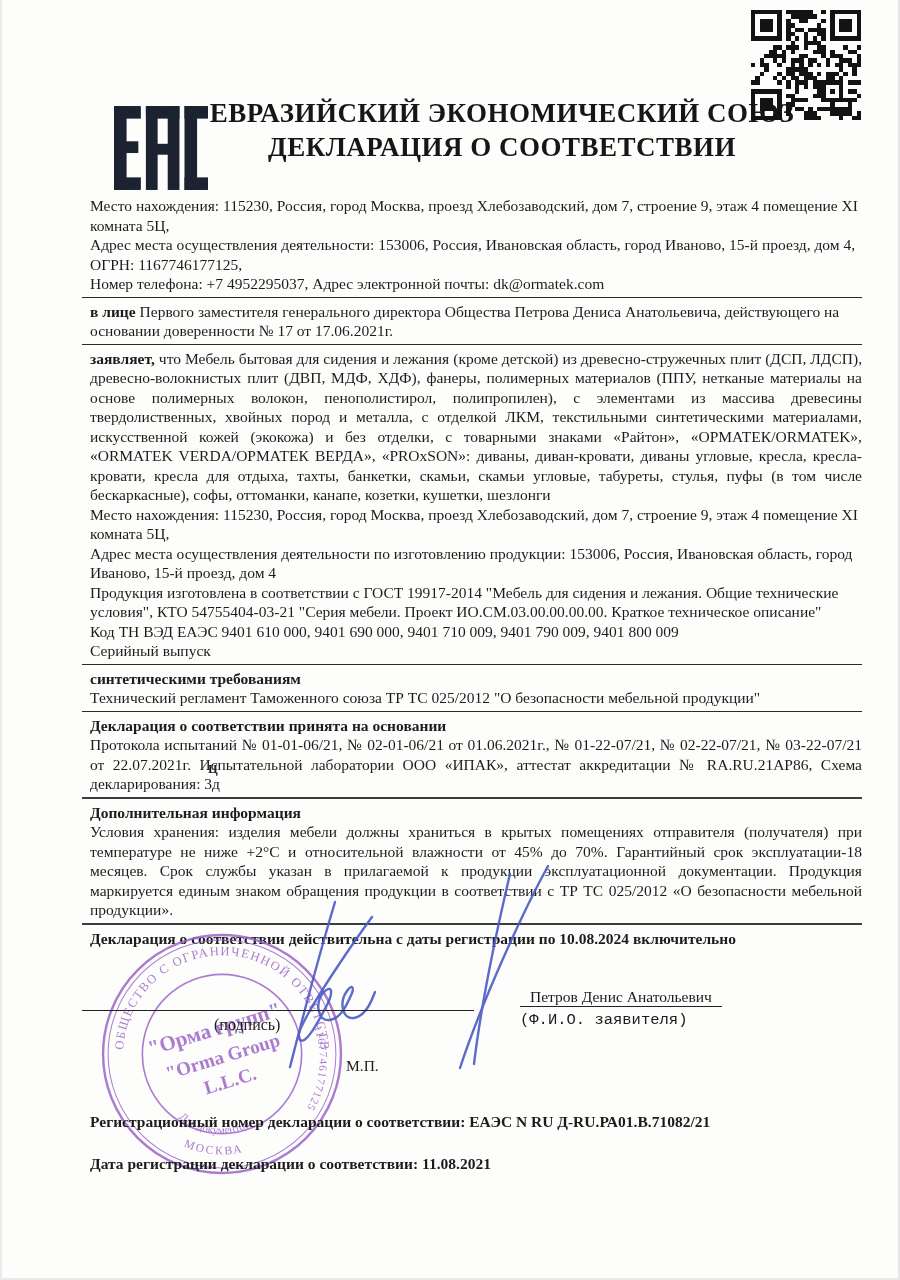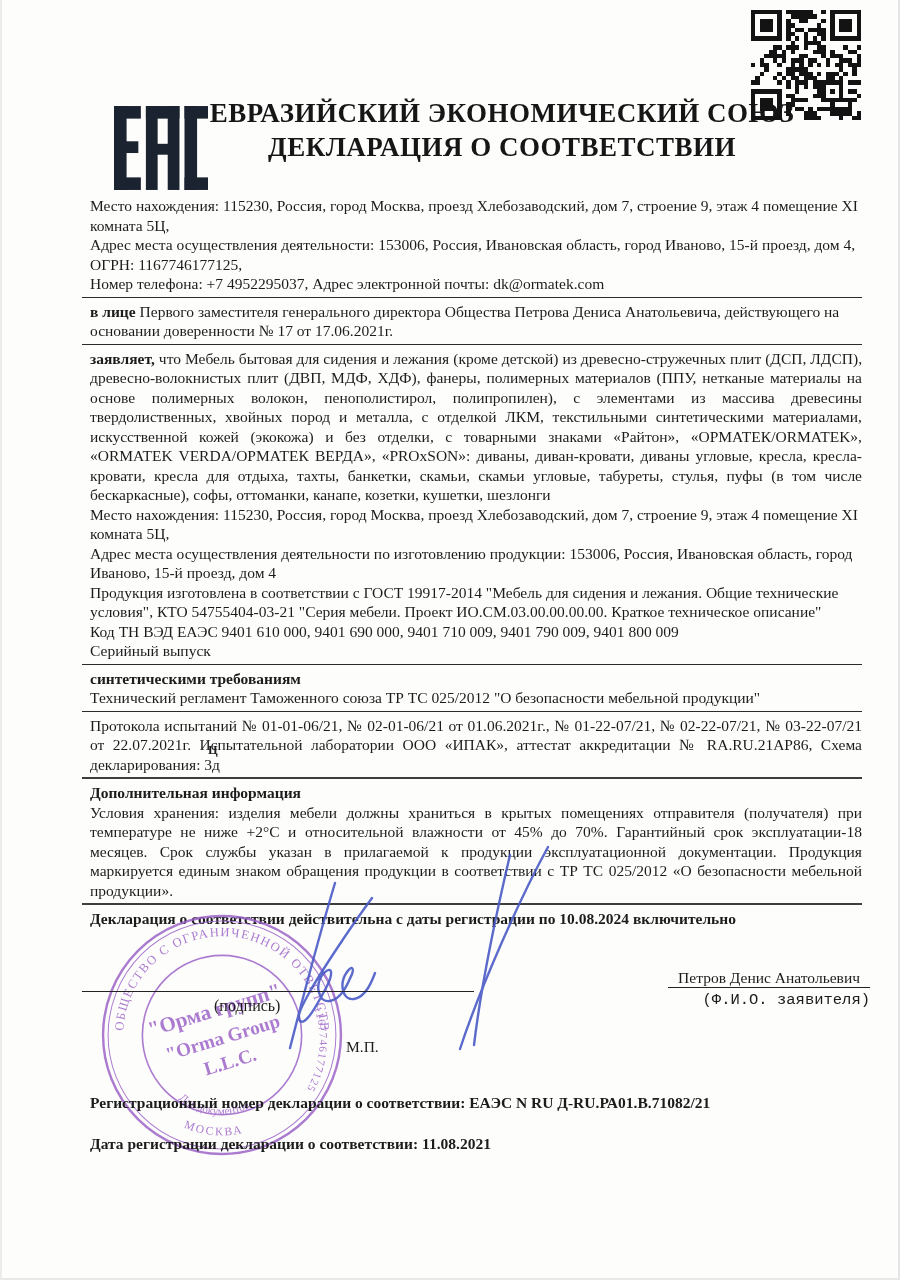--- a/index.html
+++ b/index.html
@@ -25,21 +25,21 @@
   .bhead{font-weight:bold;}
   .rule{border-top:1.6px solid #2b2b2b;margin:3px 0 4px -8px;width:780px;height:0;}
   .rule.thick{border-top:2.6px solid #3d3d3d;}
   .validity{font-weight:bold;}
   .relwrap{position:relative;}
   .artifact{position:absolute;left:118px;top:28px;font-size:12.5px;font-weight:bold;line-height:1;}
   
   .sigarea{position:relative;height:150px;margin-top:6px;}
   .sigline{position:absolute;left:-8px;top:56px;width:392px;border-top:1.6px solid #222;height:0;}
   .sigcap{position:absolute;left:124px;top:61px;font-size:16px;}
-  .namebox{position:absolute;left:430px;top:33px;width:350px;text-align:right;font-size:15.5px;}
+  .namebox{position:absolute;left:430px;top:33px;width:350px;text-align:left;font-size:15.5px;}
   .namebox .nm{border-bottom:1.2px solid #222;padding:0 10px 1px;}
   .namebox .cap{margin-top:4px;font-family:Liberation Mono, monospace;}
   .mp{position:absolute;left:256px;top:102px;font-size:15.5px;}
   .stamp{position:absolute;left:6px;top:-26px;width:252px;height:252px;opacity:.82;pointer-events:none;}
   .stamp svg{width:100%;height:100%;}
   .strokes{position:absolute;left:-10px;top:-92px;width:620px;height:262px;pointer-events:none;}
   .strokes svg{width:100%;height:100%;}
   .reg{font-weight:bold;margin-top:8px;position:relative;z-index:2;}
   .date{font-weight:bold;margin-top:22px;position:relative;z-index:2;}
 </style>
@@ -413,20 +413,21 @@
     <p>Код ТН ВЭД ЕАЭС 9401 610 000, 9401 690 000, 9401 710 009, 9401 790 009, 9401 800 009</p>
     <p>Серийный выпуск</p>
 
     <div class="rule"></div>
 
     <p class="bhead">синтетическими требованиям</p>
     <p>Технический регламент Таможенного союза ТР ТС 025/2012 "О безопасности мебельной продукции"</p>
 
     <div class="rule"></div>
 
+    <p class="bhead">Декларация о соответствии принята на основании</p>
     <div class="relwrap">
       <p class="just">Протокола испытаний № 01-01-06/21, № 02-01-06/21 от 01.06.2021г., № 01-22-07/21, № 02-22-07/21, № 03-22-07/21 от 22.07.2021г. Испытательной лаборатории ООО «ИПАК», аттестат аккредитации № RA.RU.21АР86, Схема декларирования: 3д</p>
       <span class="artifact">Ц</span>
     </div>
 
     <div class="rule thick"></div>
 
     <p class="bhead">Дополнительная информация</p>
     <p class="just">Условия хранения: изделия мебели должны храниться в крытых помещениях отправителя (получателя) при температуре не ниже +2°С и относительной влажности от 45% до 70%. Гарантийный срок эксплуатации-18 месяцев. Срок службы указан в прилагаемой к продукции эксплуатационной документации. Продукция маркируется единым знаком обращения продукции в соответствии с ТР ТС 025/2012 «О безопасности мебельной продукции».</p>
 

